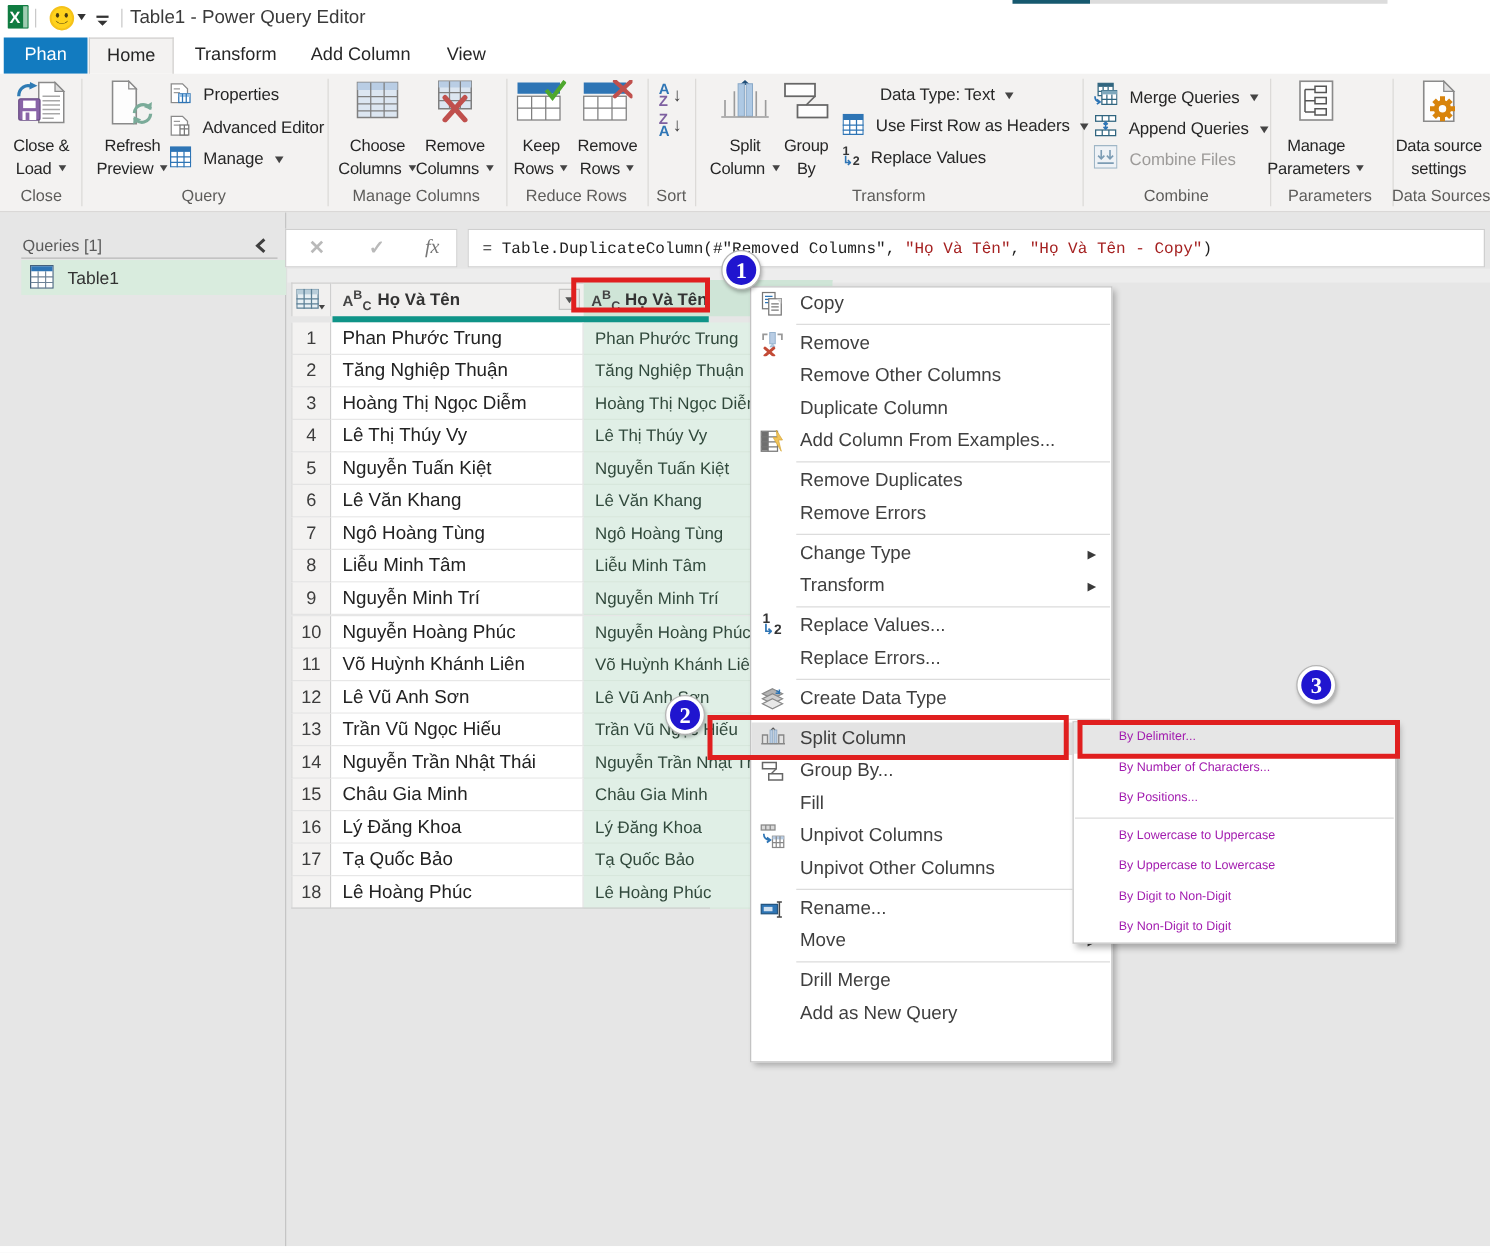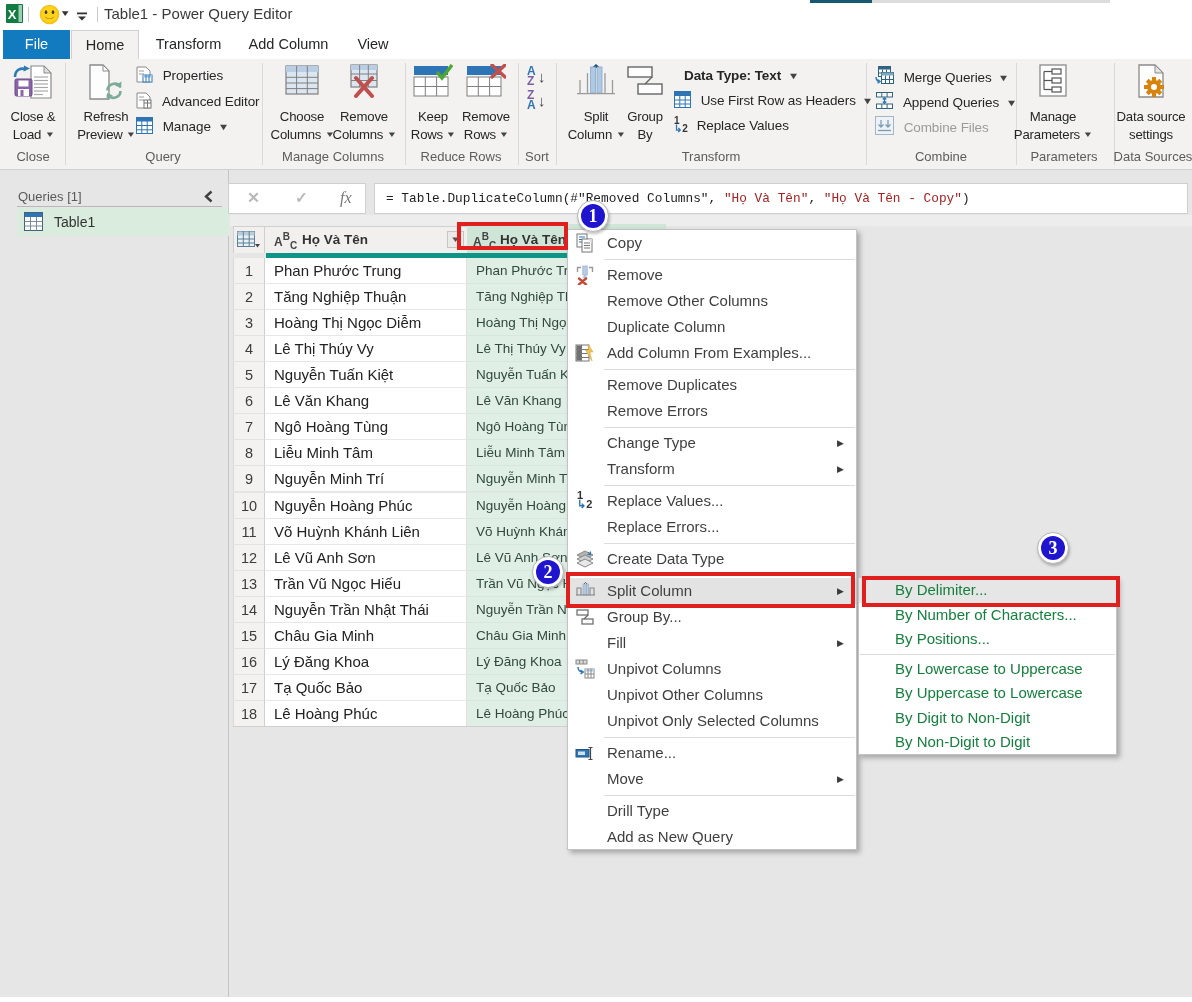--- a/index.html
+++ b/index.html
@@ -61,31 +61,31 @@
 .abc sub { font-size:10px; vertical-align:-3px;}
 #filterbtn { position:absolute; left:447px; top:231px; width:17px; height:17px; background:#eceae9; border:1px solid #c6c5c4; }
 #tealbar { position:absolute; left:266px; top:253px; width:301px; height:5px; background:#0f9488; }
 #rows { position:absolute; left:233px; top:258px; width:430px; height:469px; }
 .rnum { position:absolute; left:0; width:32px; background:#f3f2f1; border-left:1px solid #d9d9d9; border-right:1px solid #cfcfcf; border-bottom:1px solid #e3e3e3; font-size:14.5px; color:#3c3c3c; text-align:center; }
 .c1 { position:absolute; left:32px; width:202px; background:#fff; border-bottom:1px solid #e7e7e7; border-right:1px solid #e0e0e0; font-size:15px; color:#222; padding-left:9px; white-space:nowrap; overflow:hidden; }
 .c2 { position:absolute; left:234px; width:199px; background:#e0efe6; border-bottom:1px solid #d7e7dc; font-size:13.5px; color:#31493c; padding-left:9px; white-space:nowrap; overflow:hidden; }
 #tbl-bottom { position:absolute; left:233px; top:726px; width:335px; height:1px; background:#cfcfcf; }
 
 
-#menu { position:absolute; left:567px; top:228.5px; width:290px; height:621px; background:#fff; border:1px solid #c3c3c3; box-shadow:3px 3px 5px rgba(0,0,0,0.28); }
+#menu { position:absolute; left:600px; top:228.5px; width:290px; height:621px; background:#fff; border:1px solid #c3c3c3; box-shadow:3px 3px 5px rgba(0,0,0,0.28); }
 .mi { position:relative; height:26px; line-height:26px; font-size:15px; color:#3f3f3f; padding-left:39px; white-space:nowrap; }
 .msep { height:6px; position:relative; }
 .msep:after { content:""; position:absolute; left:36px; right:1px; top:3px; height:1px; background:#dcdcdc; }
 .mi.hl { background:#e3e3e3; }
 .mi .arrow { position:absolute; right:12px; top:0.5px; font-size:9px; color:#3a3a3a; }
 .mi svg, .mi .micon { position:absolute; left:7px; top:3px; }
 
 
 #submenu { position:absolute; left:858px; top:577px; width:259px; height:178px; background:#fff; border:1px solid #c3c3c3; box-shadow:3px 3px 5px rgba(0,0,0,0.28); }
-.si { position:relative; height:24.5px; line-height:24.5px; font-size:15px; color:#15803d; padding-left:36px; white-space:nowrap; }
+.si { position:relative; height:24.5px; line-height:24.5px; font-size:10px; color:#a21caf; padding-left:36px; white-space:nowrap; }
 .si.hl { background:#e6e6e6; }
 .ssep { height:5px; position:relative; }
 .ssep:after { content:""; position:absolute; left:1px; right:1px; top:2px; height:1px; background:#dcdcdc; }
 
 
 .redbox { position:absolute; border:4px solid #e01f1f; }
 #redbox1 { left:457px; top:222px; width:111px; height:28px; }
 #redbox2 { left:566px; top:572px; width:289px; height:36px; }
 #redbox3 { left:862px; top:576px; width:258px; height:31px; }
 .badge { position:absolute; width:32px; height:32px; border-radius:50%; background:#fff; border:1px solid #b5b5b5; box-shadow:1px 2px 3px rgba(0,0,0,0.25); }
@@ -116,21 +116,21 @@
   <div class="abs" style="left:61px;top:8px;font-size:8.5px;color:#333;transform:scaleX(1.35)">▼</div>
   <svg class="abs" style="left:77px;top:12px" width="10" height="9" viewBox="0 0 10 9">
     <rect x="0" y="0.5" width="10" height="1.8" fill="#333"></rect>
     <path d="M1 4.5 L9 4.5 L5 8.5 Z" fill="#333"></path>
   </svg>
   <div class="vsep" style="left:97px;top:7px;height:15px;"></div>
   <div id="title-text">Table1 - Power Query Editor</div>
 </div>
 
 <div id="tabrow">
-  <div id="tab-file">File</div>
+  <div id="tab-file">Phan</div>
   <div class="tab" id="tab-home" style="left:71px;width:68px;">Home</div>
   <div class="tab" style="left:146px;width:85px;">Transform</div>
   <div class="tab" style="left:238px;width:101px;">Add Column</div>
   <div class="tab" style="left:346px;width:54px;">View</div>
 </div>
 
 <div id="ribbon">
   <div class="rsep" style="left:65px;"></div>
   <div class="rsep" style="left:262px;"></div>
   <div class="rsep" style="left:405px;"></div>
@@ -295,21 +295,21 @@
     <svg width="40" height="37" viewBox="0 0 40 37">
       <path d="M15.5 4 l4.5-4 l4.5 4 z" fill="#1f4e79"></path>
       <rect x="14.5" y="3" width="5" height="26" fill="#aec9e4" stroke="#8aa9c7" stroke-width="0.8"></rect>
       <rect x="21" y="3" width="5" height="26" fill="#aec9e4" stroke="#8aa9c7" stroke-width="0.8"></rect>
       <path d="M11.5 9 v20 M29 9 v20 M4 29 v-13 M36.5 29 v-13" fill="none" stroke="#9b9b9b" stroke-width="1.3"></path>
       <line x1="1" y1="29.6" x2="39" y2="29.6" stroke="#9b9b9b" stroke-width="1.3"></line>
     </svg>
     <div class="btxt">Split<br>Column <span class="caret2">▼</span></div>
   </div>
 
-  <div class="smallbtn" style="left:684px;top:7px;font-weight:bold;">Data Type: Text <span class="caret">▼</span></div>
+  <div class="smallbtn" style="left:704px;top:7px;">Data Type: Text <span class="caret">▼</span></div>
   <div class="smallbtn" style="left:674px;top:32px;">
     <svg width="17" height="17" viewBox="0 0 17 17">
           <rect x="0.5" y="0.5" width="16" height="16" fill="#fff" stroke="#2e75b5"></rect>
           <rect x="0.5" y="0.5" width="16" height="4.5" fill="#2e75b5"></rect>
           <line x1="5.8" y1="5" x2="5.8" y2="17" stroke="#2e75b5"></line>
           <line x1="11.2" y1="5" x2="11.2" y2="17" stroke="#2e75b5"></line>
           <line x1="0" y1="9" x2="17" y2="9" stroke="#2e75b5"></line>
           <line x1="0" y1="13" x2="17" y2="13" stroke="#2e75b5"></line>
         </svg>
     Use First Row as Headers <span class="caret">▼</span></div>
@@ -567,30 +567,29 @@
           <line x1="4.6" y1="1" x2="4.6" y2="5" stroke="#888"></line>
           <line x1="8.2" y1="1" x2="8.2" y2="5" stroke="#888"></line>
           <path d="M3 8 c0 3 2 5 5 5 m-2.5-2 l2.8 2 l-2.8 2" fill="none" stroke="#2e75b5" stroke-width="1.4"></path>
           <rect x="10" y="10" width="9" height="9" fill="#fff" stroke="#888"></rect>
           <rect x="10" y="10" width="9" height="2.5" fill="#b9cde4"></rect>
           <line x1="13" y1="10" x2="13" y2="19" stroke="#888"></line>
           <line x1="16" y1="10" x2="16" y2="19" stroke="#888"></line>
           <line x1="10" y1="15" x2="19" y2="15" stroke="#888"></line>
         </svg>Unpivot Columns</div>
   <div class="mi">Unpivot Other Columns</div>
-  <div class="mi">Unpivot Only Selected Columns</div>
   <div class="msep"></div>
   <div class="mi"><svg width="20" height="20" viewBox="0 0 20 20">
           <rect x="1" y="6.5" width="13" height="7.5" fill="#2e75b5" stroke="#24557f" stroke-width="1"></rect>
           <rect x="3" y="8.5" width="7" height="3.5" fill="#cfe0f0"></rect>
           <path d="M13.5 4.5 h4 M13.5 16.5 h4 M15.5 4.5 v12" stroke="#444" fill="none" stroke-width="1.2"></path>
         </svg>Rename...</div>
   <div class="mi">Move<span class="arrow">▶</span></div>
   <div class="msep"></div>
-  <div class="mi">Drill Type</div>
+  <div class="mi">Drill Merge</div>
   <div class="mi">Add as New Query</div>
 </div>
 
 <div id="submenu">
   <div class="si hl">By Delimiter...</div>
   <div class="si">By Number of Characters...</div>
   <div class="si">By Positions...</div>
   <div class="ssep"></div>
   <div class="si">By Lowercase to Uppercase</div>
   <div class="si">By Uppercase to Lowercase</div>

